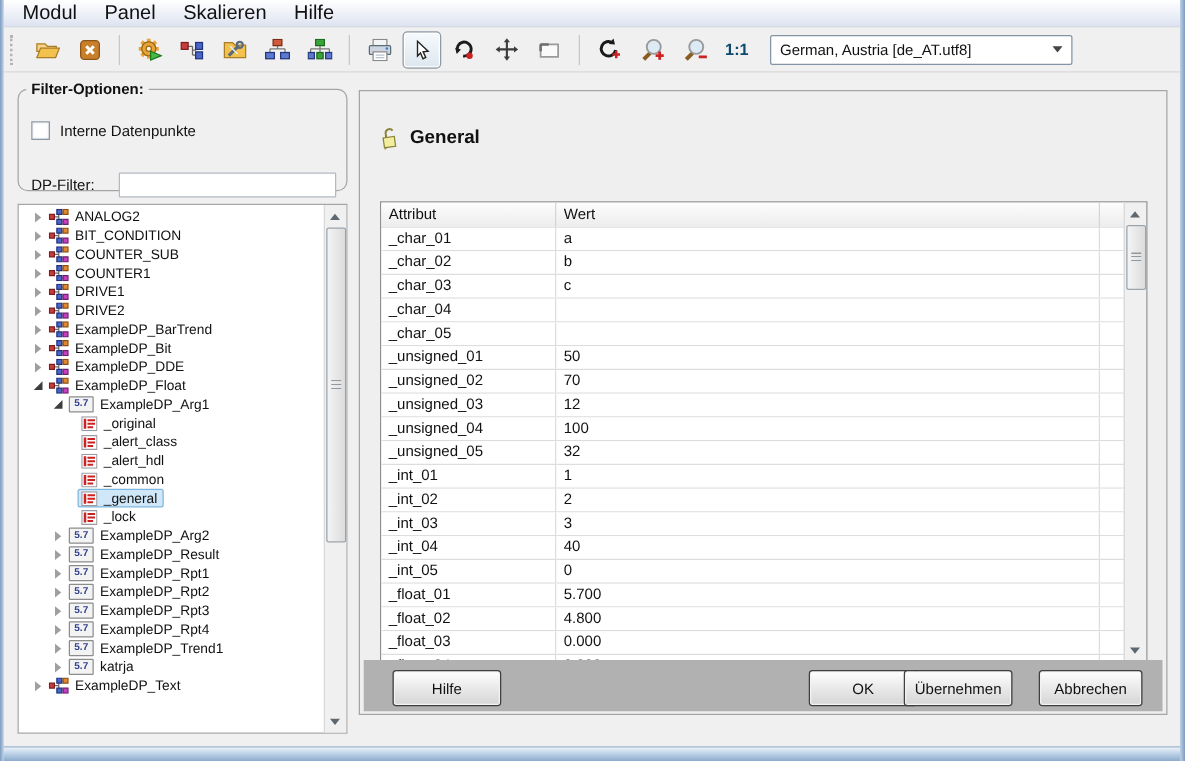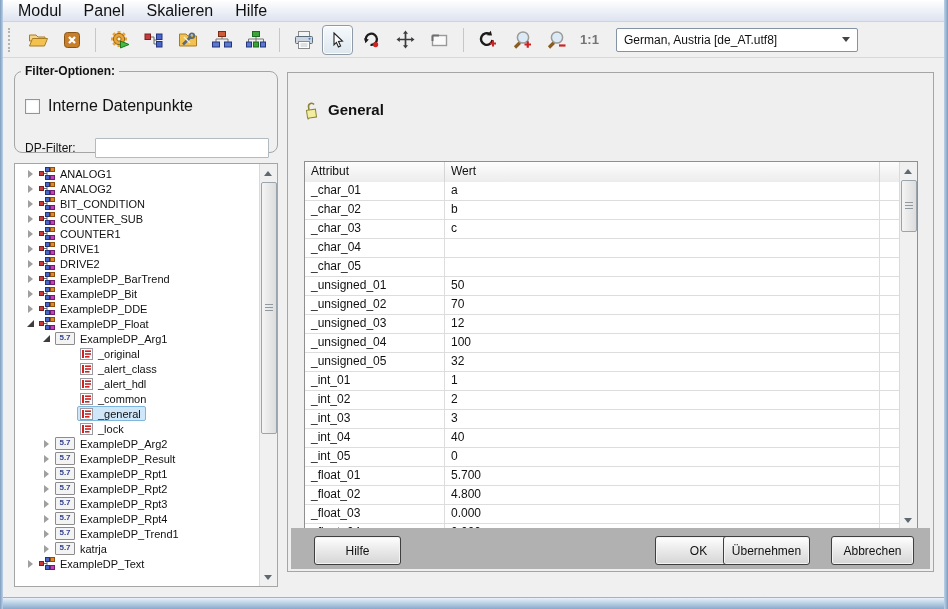--- a/index.html
+++ b/index.html
@@ -14,39 +14,39 @@
   .menubar{position:absolute;left:3px;right:4px;top:0;height:21px;display:flex;align-items:center;
            background:linear-gradient(#ffffff,#dde3f0);border-bottom:1px solid #ccd2de;padding-left:4px;font-size:16px;z-index:5;}
   .menu-item{padding:2px 11px;cursor:default;}
   
   .toolbar{position:absolute;left:3px;right:4px;top:22px;height:35px;display:flex;align-items:center;
            background:#f0f0f0;border-bottom:1px solid #d8d8d8;padding-left:5px;gap:3px;z-index:5;}
   .tb-handle{width:4px;height:24px;border-left:2px dotted #b3b3b3;margin:0 5px 0 0;}
   .tb-btn{width:29px;height:28px;display:flex;align-items:center;justify-content:center;border:1px solid transparent;border-radius:3px;flex:none;}
   .tb-btn.active{border:1px solid #8e9aa5;border-radius:4px;background:linear-gradient(#f6fafd,#dde7ef);box-shadow:inset 0 0 0 1px #ffffff;}
   .tb-sep{width:1px;height:24px;background:#c7c7c7;margin:0 5px;flex:none;}
-  .one2one{font-weight:bold;font-size:13px;color:#737373;}
+  .one2one{font-weight:bold;font-size:13px;color:#0c4a6e;}
   .lang-select{margin-left:8px;width:226px;height:22px;border:1px solid #8294a5;border-radius:2px;background:#fff;
                display:flex;align-items:center;justify-content:space-between;font-size:12px;padding:0 7px;}
   .dd-arrow{width:0;height:0;border-left:4px solid transparent;border-right:4px solid transparent;border-top:5px solid #444;}
   
   .groupbox{position:absolute;left:14px;top:71px;width:262px;height:80px;border:1px solid #a5a5a5;border-radius:8px;}
   .gb-title{position:absolute;top:-8px;left:6px;background:#f0f0f0;padding:0 4px;font-weight:bold;font-size:12px;}
-  .cb-row{position:absolute;left:10px;top:25px;display:flex;align-items:center;gap:8px;font-size:16px;}
+  .cb-row{position:absolute;left:10px;top:25px;display:flex;align-items:center;gap:8px;font-size:12px;}
   .checkbox{width:13px;height:13px;background:#fff;border:1px solid #8b97a3;box-shadow:inset 0 0 2px #d4dde4;flex:none;}
   .dp-row{position:absolute;left:10px;top:52px;display:flex;align-items:center;font-size:12px;margin-top:14px;}
   .dp-input{margin-left:19px;width:166px;height:18px;border:1px solid #b2bac2;border-radius:1px;background:#fff;
             font-family:"Liberation Sans",sans-serif;font-size:12px;padding:0 3px;}
   
   .treebox{position:absolute;left:14px;top:163px;width:262px;height:422px;background:#fff;border:1px solid #a5a5a5;}
   .tree-list{position:absolute;left:0;top:0;right:17px;bottom:0;overflow:hidden;padding-top:2px;}
   .tree-row{height:15px;display:flex;align-items:center;font-size:11px;white-space:nowrap;}
   .tree-row.lvl0{padding-left:9px;}
   .tree-row.lvl1{padding-left:25px;}
-  .tree-row.lvl2{padding-left:50px;}
+  .tree-row.lvl2{padding-left:35px;}
   .expander{width:12px;height:12px;display:flex;align-items:center;justify-content:center;flex:none;}
   .exp-c::before{content:"";border-left:5px solid #9f9f9f;border-top:4px solid transparent;border-bottom:4px solid transparent;}
   .exp-e::before{content:"";border-bottom:7px solid #3d3d3d;border-left:7px solid transparent;}
   .tree-content{display:flex;align-items:center;gap:5px;height:15px;padding:0 4px 0 2px;border:1px solid transparent;box-sizing:border-box;}
   .tree-row.selected .tree-content{background:#cfe7f9;border:1px solid #7fb6dd;border-radius:2px;}
   .ticon{display:flex;align-items:center;flex:none;}
   .dpel-box{width:18px;height:11px;border:1px solid #8c8c8c;border-radius:1px;background:#f3f3f3;
             font-size:8px;line-height:10px;text-align:center;font-weight:bold;color:#33418f;}
   
   .sbar{position:absolute;top:0;right:0;width:17px;bottom:0;background:#f0f0f0;border-left:1px solid #dadada;}
@@ -233,36 +233,20 @@
       <span>Interne Datenpunkte</span>
     </div>
     <div class="dp-row">
       <span>DP-Filter:</span>
       <input class="dp-input" type="text" value="" style="">
     </div>
   </div>
 
   <div class="treebox">
     <div class="tree-list" id="tree-list">
-        <div class="tree-row lvl0">
-    <span class="expander exp-c"></span>
-    <span class="tree-content">
-      <span class="ticon">
-              <svg width="16" height="13" viewBox="0 0 16 13">
-    <path d="M5 6.5 H8 M8 3 V10 M8 3 H11 M8 10 H11 M13 2 H14 M13 10 H14" stroke="#6a6a6a" fill="none"></path>
-    <rect x="0.5" y="4.5" width="4" height="4" fill="#c43c3c" stroke="#7c1f1f"></rect>
-    <rect x="6.5" y="0.5" width="4" height="4" fill="#4a66c8" stroke="#22337c"></rect>
-    <rect x="6.5" y="8.5" width="4" height="4" fill="#4a66c8" stroke="#22337c"></rect>
-    <rect x="11.5" y="0.5" width="4" height="4" fill="#e08830" stroke="#8e4f0e"></rect>
-    <rect x="11.5" y="8.5" width="4" height="4" fill="#c53fc0" stroke="#6f1f6d"></rect>
-  </svg>
-            </span>
-      <span class="tlabel">ANALOG1</span>
-    </span>
-  </div>
         <div class="tree-row lvl0">
     <span class="expander exp-c"></span>
     <span class="tree-content">
       <span class="ticon">
               <svg width="16" height="13" viewBox="0 0 16 13">
     <path d="M5 6.5 H8 M8 3 V10 M8 3 H11 M8 10 H11 M13 2 H14 M13 10 H14" stroke="#6a6a6a" fill="none"></path>
     <rect x="0.5" y="4.5" width="4" height="4" fill="#c43c3c" stroke="#7c1f1f"></rect>
     <rect x="6.5" y="0.5" width="4" height="4" fill="#4a66c8" stroke="#22337c"></rect>
     <rect x="6.5" y="8.5" width="4" height="4" fill="#4a66c8" stroke="#22337c"></rect>
     <rect x="11.5" y="0.5" width="4" height="4" fill="#e08830" stroke="#8e4f0e"></rect>
@@ -734,18 +718,18 @@
           </span>
         <span class="sb-thumb" style="top:18px;height:50px;"></span>
         <span class="sb-btn sb-down">
             <span class="arr-down"></span>
           </span>
       </div>
     </div>
 
     <div class="btn-bar">
       <div class="fbtn" style="left:23px;width:85px;">Hilfe</div>
-      <div class="fbtn" style="left:364px;width:85px;">OK</div>
+      <div class="fbtn" style="left:356px;width:85px;">OK</div>
       <div class="fbtn" style="left:432px;width:85px;">Übernehmen</div>
       <div class="fbtn" style="left:540px;width:81px;">Abbrechen</div>
     </div>
   </div>
 </div>
 
 </body></html>

